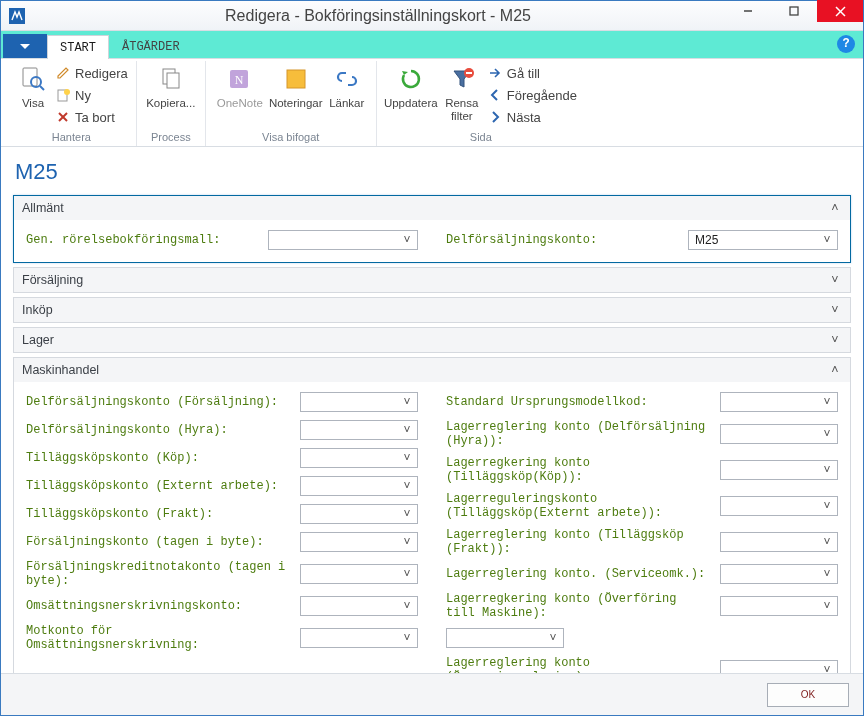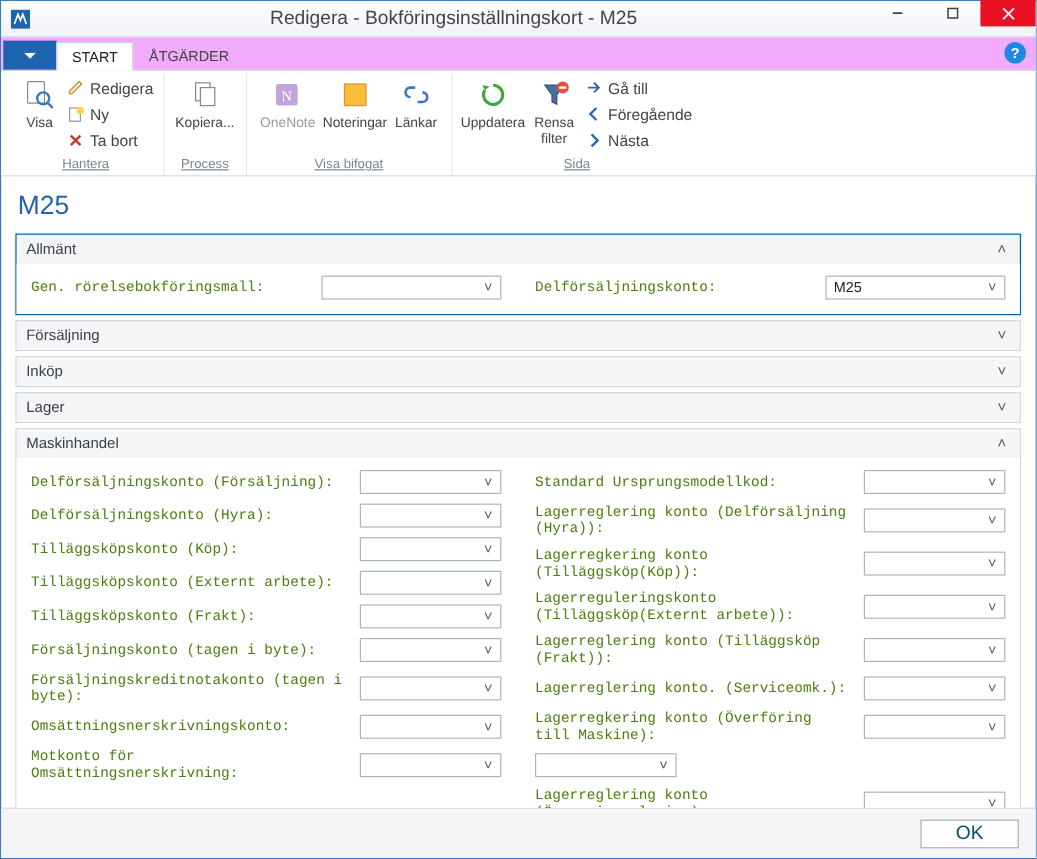--- a/index.html
+++ b/index.html
@@ -5,30 +5,30 @@
   * { box-sizing: border-box; }
   html, body { margin: 0; padding: 0; font-family: "Segoe UI", Tahoma, sans-serif; font-size: 12px; background: #fff; }
   .window { width: 864px; height: 716px; border: 1px solid #3a7ac0; display: flex; flex-direction: column; background: #fff; position: relative; }
   .titlebar { height: 30px; background: linear-gradient(#fdfdfe,#f0f3f7); display: flex; align-items: center; border-bottom: 1px solid #d8dde3; }
   .titlebar .app-icon { width: 28px; height: 28px; display: flex; align-items: center; justify-content: center; margin-left: 2px; }
   .titlebar .title { flex: 1; text-align: center; color: #444; font-size: 16px; }
   .win-controls { display: flex; height: 100%; }
   .win-btn { width: 46px; height: 22px; display: flex; align-items: center; justify-content: center; margin-top: -1px;}
   .win-btn svg { display:block;}
   .win-close { background: #e81123; }
-  .tabs-row { height: 28px; display: flex; align-items: flex-end; border-bottom: 1px solid #d8dde3; background: #f0abfc; position: relative; }
+  .tabs-row { height: 28px; display: flex; align-items: flex-end; border-bottom: 1px solid #d8dde3; background: #5eead4; position: relative; font-family: Liberation Mono, monospace; }
   .file-tab { width: 44px; height: 24px; background: #1e63b0; color: #fff; display:flex; align-items:center; justify-content:center; margin-left:2px; border:1px solid #1e63b0; border-bottom:none; }
   .tab { padding: 0 12px; height: 24px; display:flex; align-items:center; color:#444; border:1px solid transparent; border-bottom:none; }
   .tab.active { border-color:#d0d4da; background:#fff; color:#1a1a1a; position:relative; top:1px; }
   .help-icon { position:absolute; right:8px; top:4px; width:18px; height:18px; border-radius:50%; background:#1e88e5; color:#fff; display:flex; align-items:center; justify-content:center; font-weight:bold; font-size:12px;}
   .ribbon { height: 88px; background:#fff; border-bottom:1px solid #d8dde3; display:flex; padding: 2px 6px 0 6px; }
   .group { display:flex; flex-direction:column; align-items:center; border-right:1px solid #e3e6eb; padding:0 6px; }
   .group:last-child { border-right:none; }
   .group-body { display:flex; align-items:flex-start; flex:1; }
-  .group-label { color:#7b8592; font-size:11px; padding: 1px 0 3px 0; text-decoration: underline; }
+  .group-label { color:#7b8592; font-size:11px; padding: 1px 0 3px 0; }
   .rbtn-large { display:flex; flex-direction:column; align-items:center; justify-content:flex-start; width:56px; padding-top:2px; color:#444; }
   .rbtn-large .ic { width:32px; height:32px; display:flex; align-items:center; justify-content:center; }
   .rbtn-large .lbl { margin-top:2px; font-size:11.5px; text-align:center; line-height:13px; }
   .rbtn-small-stack { display:flex; flex-direction:column; gap:2px; padding-top:2px; }
   .rbtn-small { display:flex; align-items:center; gap:4px; font-size:13px; color:#444; height:20px; padding:0 2px; }
   .rbtn-small .ic { width:16px; height:16px; display:flex; align-items:center; justify-content:center; }
   .content { flex:1; overflow:auto; padding:8px 12px 4px 12px; }
   .page-title { color:#1e63b0; font-size:22px; font-weight:400; margin:4px 0 10px 2px; }
   .section { border:1px solid #d5d9df; margin-bottom:4px; background:#f4f5f7; }
   .section.focused { border:1px solid #0369a1; box-shadow:0 0 2px rgba(60,130,210,.35); }
@@ -37,21 +37,21 @@
   .chev { width:14px; text-align:center; color:#555; }
   .two-col { display:flex; gap:28px; }
   .col { flex:1; display:flex; flex-direction:column; gap:8px; }
   .field { display:flex; align-items:center; gap:8px; }
   .field label { flex:1; color:#4d7c0f; font-size:12px;font-family:Liberation Mono, monospace; }
   .combo { width:118px; height:20px; border:1px solid #aeb4bd; background:#fff; display:flex; align-items:center; justify-content:flex-end; padding:0 3px; position:relative; }
   .combo .val { flex:1; font-size:12px; color:#222; padding-left:3px; overflow:hidden; white-space:nowrap; }
   .combo .dd { width:14px; text-align:center; color:#555; }
   .combo.wide { width:150px; }
   .footer { height:42px; border-top:1px solid #d8dde3; display:flex; align-items:center; justify-content:flex-end; padding-right:14px; background:#f4f5f7; }
-  .ok-btn { min-width:82px; height:24px; border:1px solid #a7adb6; background:#fdfdfd; color:#0c4a6e; display:flex; align-items:center; justify-content:center; font-size:16px; }
+  .ok-btn { min-width:82px; height:24px; border:1px solid #a7adb6; background:#fdfdfd; color:#7f1d1d; display:flex; align-items:center; justify-content:center; font-size:10px; }
   .disabled { opacity:.55; }
 </style>
 </head>
 <body>
 
 <div class="window">
 
   <div class="titlebar">
     <div class="app-icon">
       <svg width="16" height="16" viewBox="0 0 16 16">

